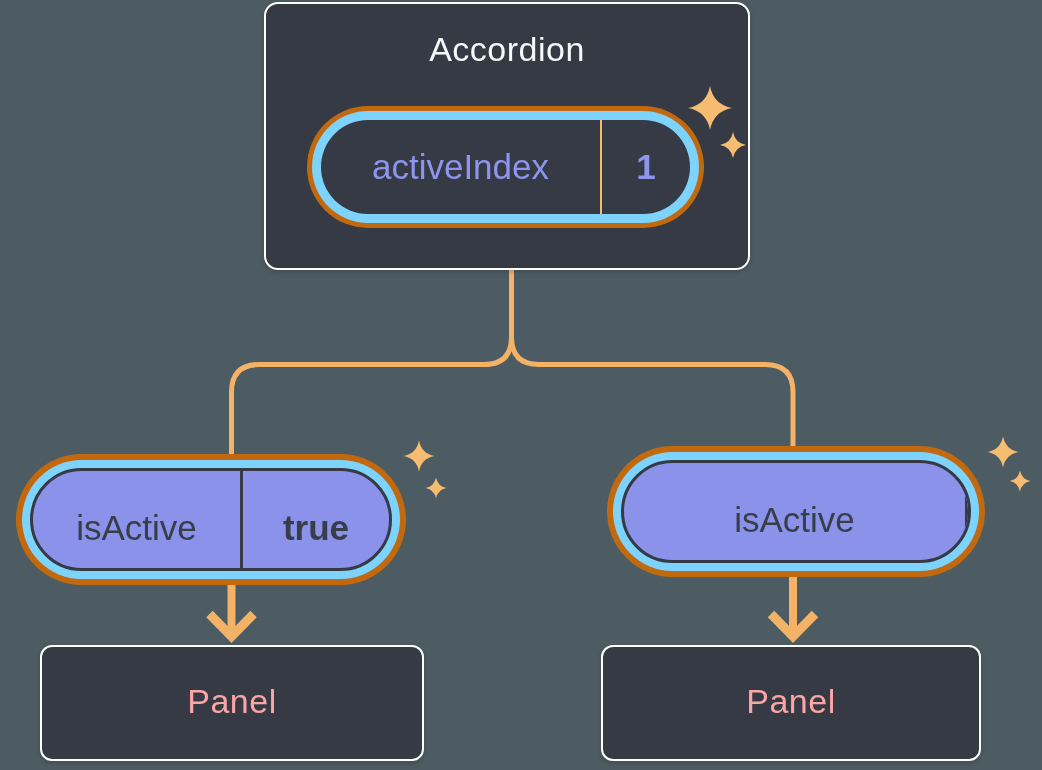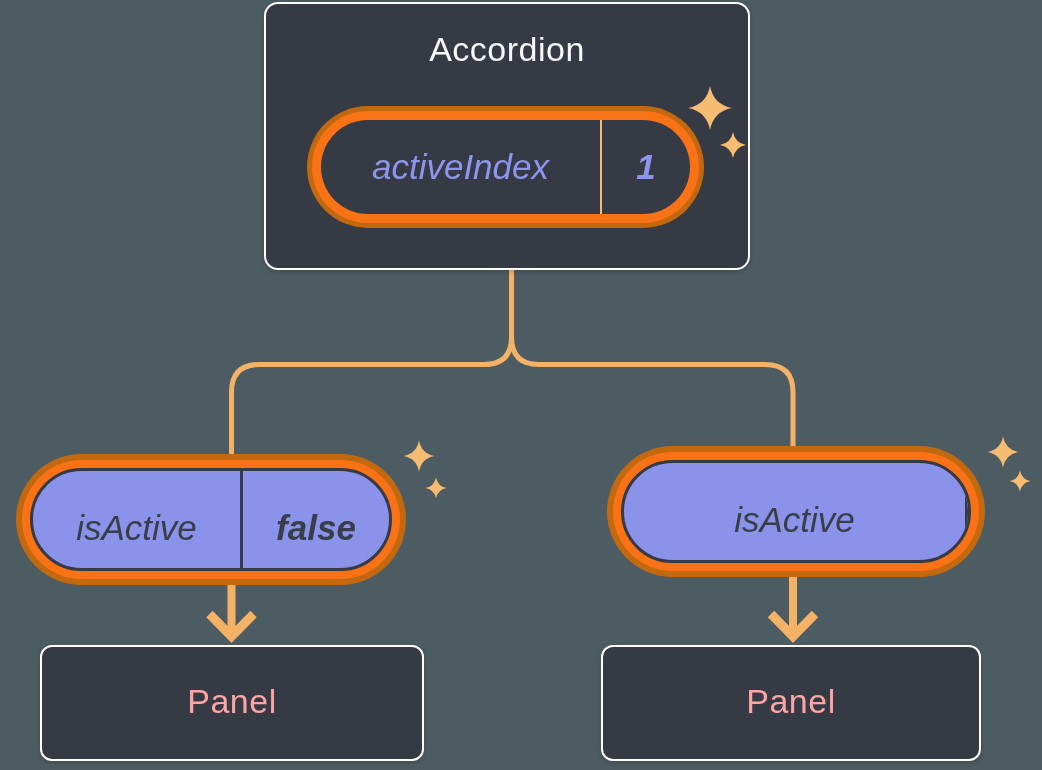--- a/index.html
+++ b/index.html
@@ -49,23 +49,22 @@
     box-sizing:border-box;
     border-radius:999px;
     background:#C2690F;
     padding:5px;
     z-index:2;
   }
   .pill-gold{
     box-sizing:border-box;
     width:100%;height:100%;
     border-radius:999px;
-    background:#f97316;
+    background:#7dd3fc;
     padding:9px;
-    font-style:italic;
   }
   .pill-inner{
     box-sizing:border-box;
     width:100%;height:100%;
     border-radius:999px;
     display:flex;
     align-items:stretch;
     overflow:hidden;
   }
   
@@ -122,21 +121,21 @@
         </div>
       </div>
     </div>
   </div>
 
   <div class="pill-outer prop-outer" style="left:16px;top:454px;width:390px;height:131px;">
     <div class="pill-gold prop-gold">
       <div class="pill-inner prop-inner">
         <div class="cell name">isActive</div>
         <div class="divider"></div>
-        <div class="cell value" style="width:146px;">false</div>
+        <div class="cell value" style="width:146px;">true</div>
       </div>
     </div>
   </div>
 
   <div class="pill-outer prop-outer" style="left:607px;top:446px;width:378px;height:131px;">
     <div class="pill-gold prop-gold">
       <div class="pill-inner prop-inner">
         <div class="cell name">isActive</div>
         <div class="divider"></div>
       </div>

